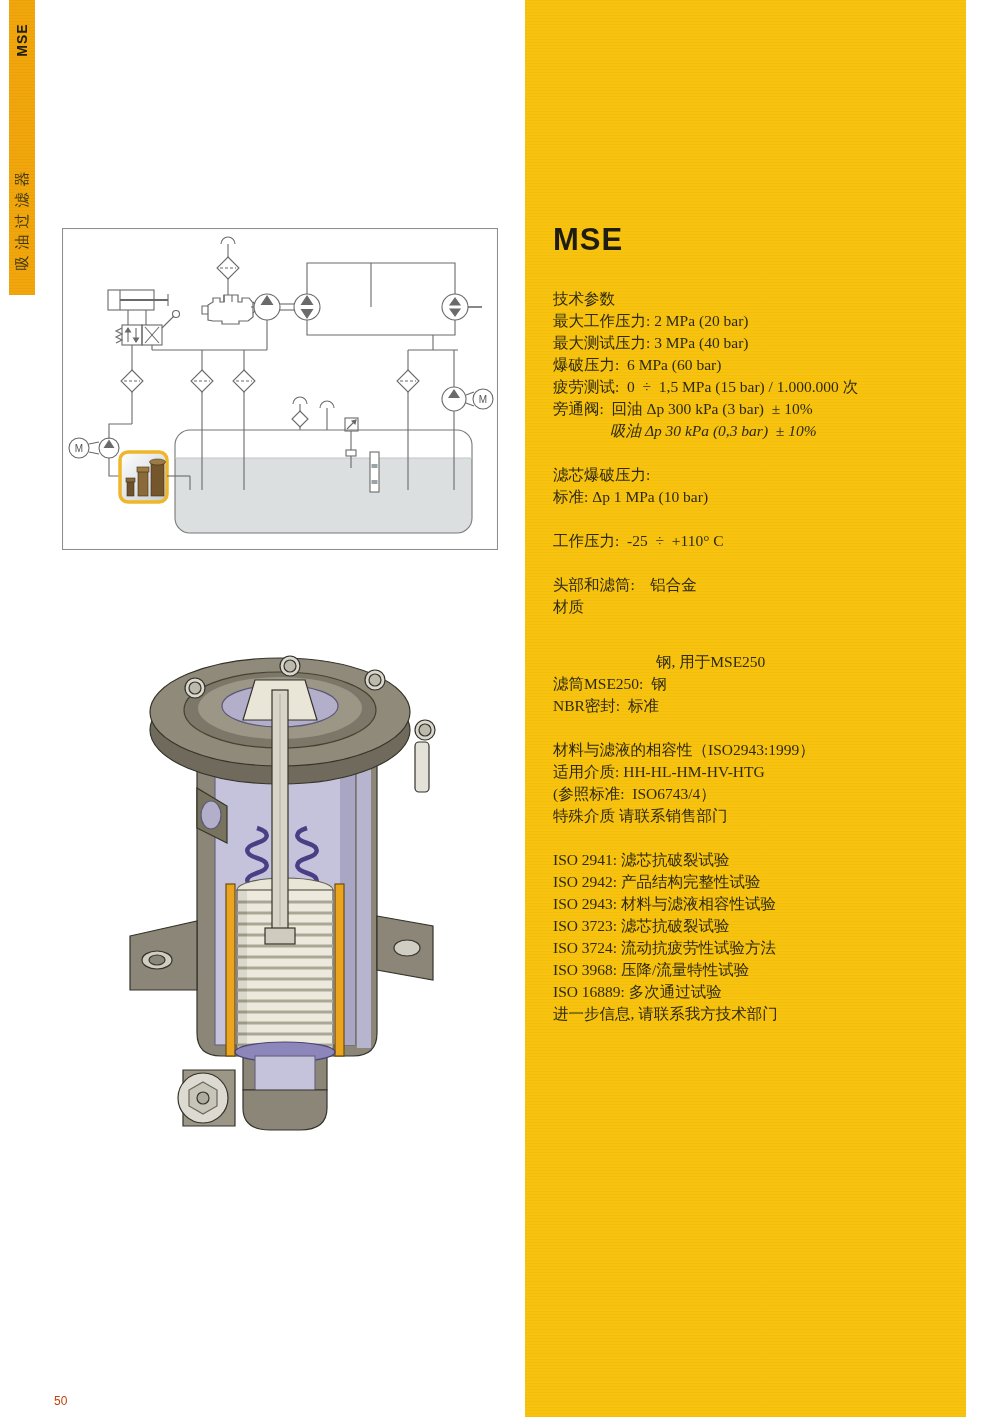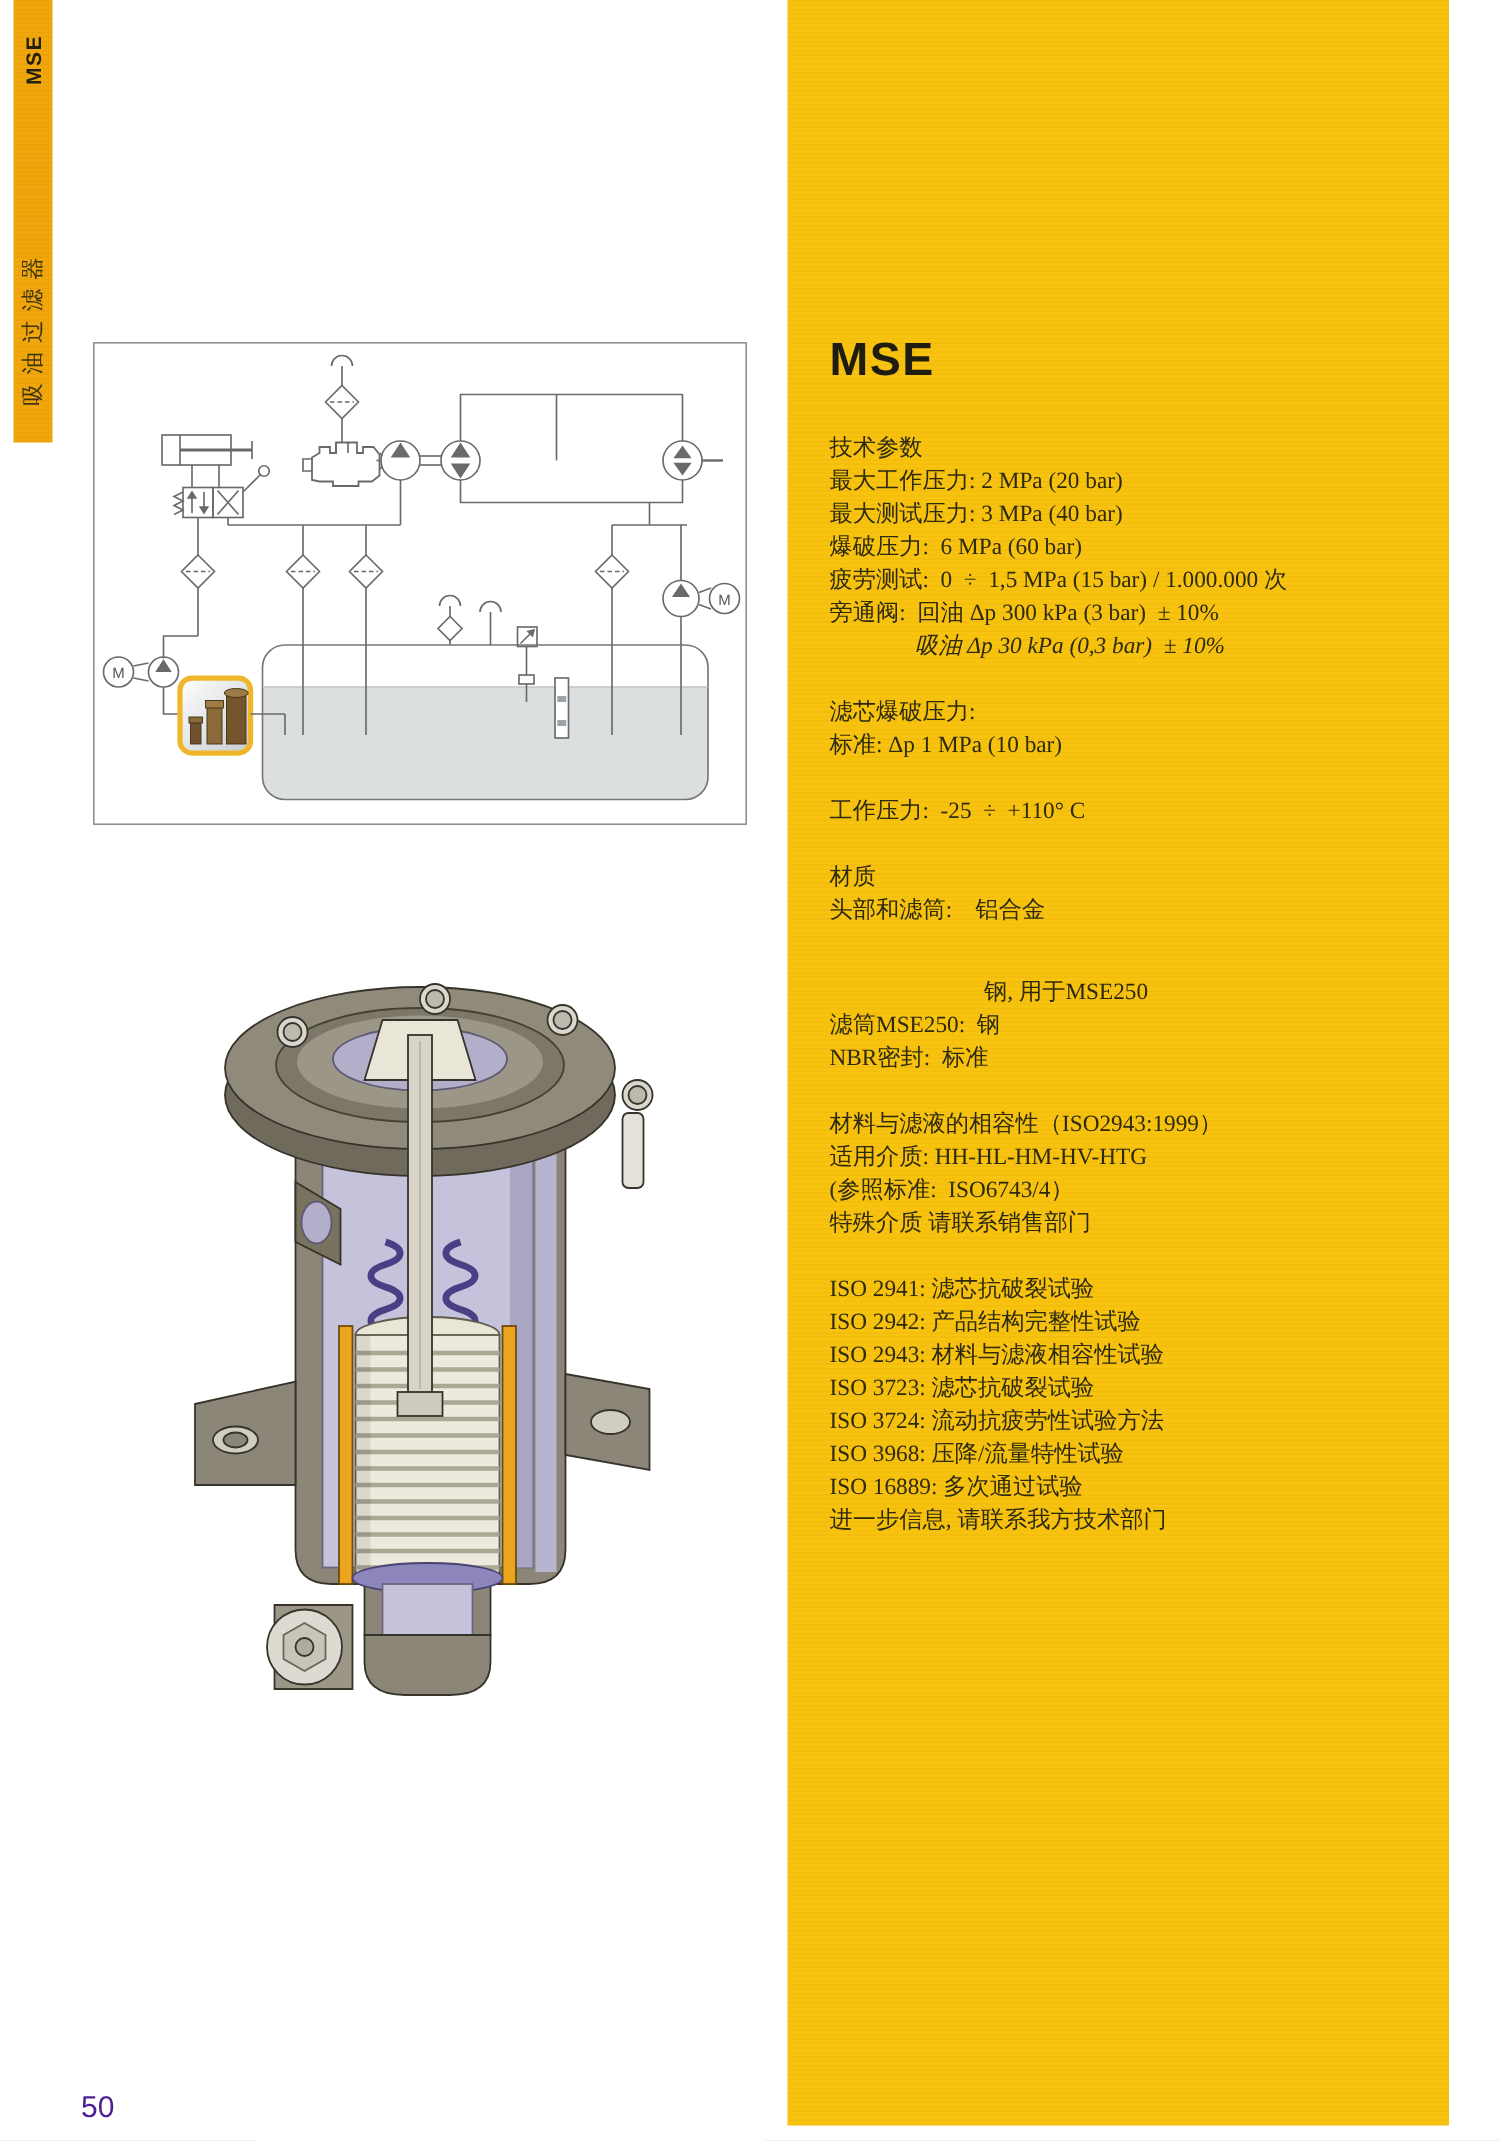--- a/index.html
+++ b/index.html
@@ -20,21 +20,21 @@
                font-size:31px;letter-spacing:1px;color:#1f1d12;margin:0 0 30px 0;}
   .sec{margin:0 0 22px 0;}
   .line{font-size:15.5px;line-height:22px;white-space:pre-wrap;}
   .ind-1{padding-left:57px;font-style:italic;}
   .ind-2{padding-left:103px;margin-top:33px;}
   
   #circuit{position:absolute;left:62px;top:228px;width:436px;height:322px;background:#fff;}
   
   #cutaway{position:absolute;left:95px;top:638px;width:370px;height:525px;}
   #page-number{position:absolute;left:54px;top:1394px;font-family:"Liberation Sans","DejaVu Sans",sans-serif;
-               font-size:20px;color:#4c1d95;}
+               font-size:12px;color:#c2410c;}
   svg{display:block;}
 </style>
 </head>
 <body>
 
 <div id="page">
 
   <div id="strip">
     <span id="strip-model" class="vlabel">MSE</span>
     <span id="strip-cat" class="vlabel">吸油过滤器</span>
@@ -305,22 +305,22 @@
       <div class="sec">
         <div class="line">滤芯爆破压力:</div>
         <div class="line">标准: Δp 1 MPa (10 bar)</div>
       </div>
 
       <div class="sec">
         <div class="line">工作压力:  -25  ÷  +110° C</div>
       </div>
 
       <div class="sec">
+        <div class="line">头部和滤筒:    铝合金</div>
         <div class="line">材质</div>
-        <div class="line">头部和滤筒:    铝合金</div>
         <div class="line ind-2">钢, 用于MSE250</div>
         <div class="line">滤筒MSE250:  钢</div>
         <div class="line">NBR密封:  标准</div>
       </div>
 
       <div class="sec">
         <div class="line">材料与滤液的相容性（ISO2943:1999）</div>
         <div class="line">适用介质: HH-HL-HM-HV-HTG</div>
         <div class="line">(参照标准:  ISO6743/4）</div>
         <div class="line">特殊介质 请联系销售部门</div>

